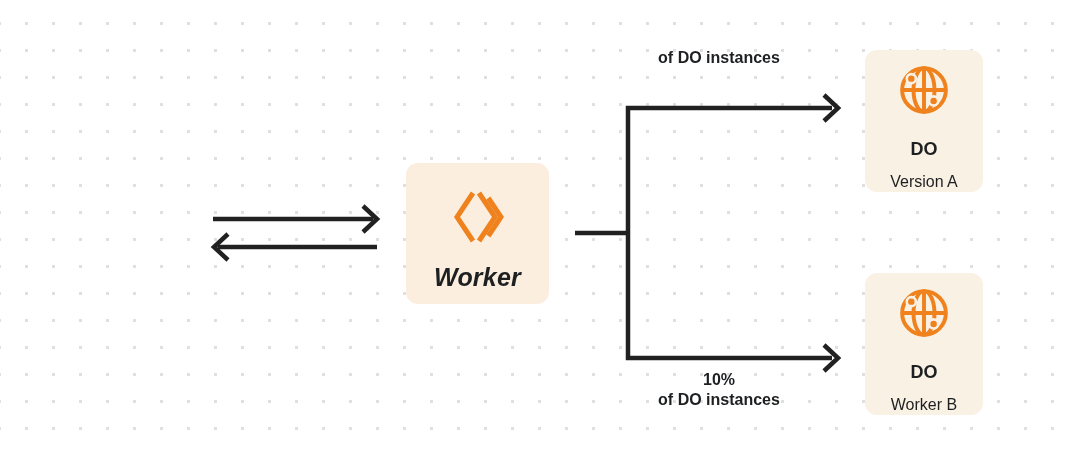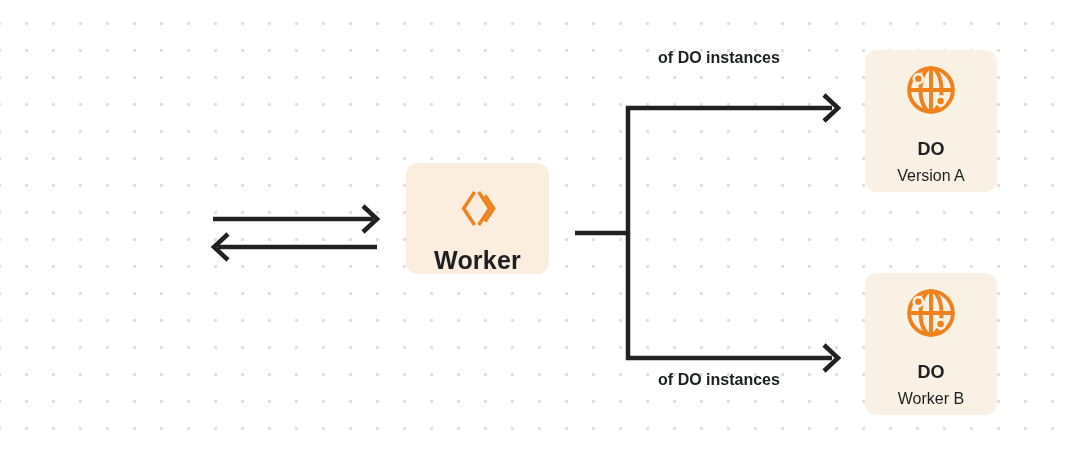--- a/index.html
+++ b/index.html
@@ -19,34 +19,34 @@
     background-image:radial-gradient(circle,var(--dot-grid,#DFDFE1) 1.4px,transparent 1.6px);
     background-size:27px 27px;background-position:13px 10px;
   }
   .node{position:absolute;display:flex;flex-direction:column;align-items:center;}
   .client-box{
     left:42px;top:163px;width:142px;height:140px;border-radius:10px;
     background:var(--client-box-bg,#F6F6F7);justify-content:center;
   }
   .client-label{font-size:25px;font-weight:700;letter-spacing:.2px;}
   .worker-box{
-    left:406px;top:163px;width:143px;height:111px;border-radius:12px;
-    background:var(--worker-box-bg,#FBEEDF);padding-top:27px;
+    left:406px;top:163px;width:143px;height:141px;border-radius:12px;
+    background:var(--worker-box-bg,#FBEEDF);padding-top:27px;font-style:italic;
   }
   .worker-logo{width:52px;height:54px;display:block;}
   .worker-label{font-size:25px;font-weight:700;margin-top:19px;line-height:28px;letter-spacing:.2px;}
   .do-box{
-    left:865px;width:132px;height:142px;border-radius:12px;
+    left:865px;width:118px;height:142px;border-radius:12px;
     background:var(--do-box-bg,#FAF1E5);padding-top:12px;
   }
   .do-box.version-a{top:50px;}
   .do-box.version-b{top:273px;}
   .globe{width:56px;height:56px;display:block;margin-bottom:21px;}
   .do-title{font-size:18px;font-weight:700;line-height:21px;}
-  .do-sub{font-size:16px;font-weight:400;line-height:20px;margin-top:6px;}
+  .do-sub{font-size:16px;font-weight:400;line-height:20px;margin-top:12px;}
   .edge-label{
     position:absolute;left:628px;width:182px;text-align:center;
     font-size:16px;font-weight:700;line-height:20px;color:var(--text-color,#1D1F21);
   }
   .edge-label.top{top:48px;}
   .edge-label.bottom{top:370px;}
   #wires{position:absolute;left:0;top:0;width:1072px;height:452px;pointer-events:none;}
   #wires path{stroke:var(--line-color,#212121);stroke-width:4.5;fill:none;stroke-linejoin:miter;stroke-linecap:butt;}
 </style>
 </head>
@@ -81,20 +81,21 @@
       </g>
     </svg>
     <div class="worker-label">Worker</div>
   </div>
 
   <div class="edge-label top">
     <div>of DO instances</div>
   </div>
 
   <div class="edge-label bottom">
+    <div>10%</div>
     <div>of DO instances</div>
   </div>
 
   <div class="node do-box version-a">
     <svg class="globe" viewBox="0 0 64 64" aria-hidden="true">
       <g fill="none" stroke="var(--accent-orange,#F0821E)" stroke-width="4.5">
         <circle cx="32" cy="32" r="25"></circle>
         <line x1="7" y1="32" x2="57" y2="32"></line>
         <line x1="32" y1="7" x2="32" y2="57"></line>
         <ellipse cx="32" cy="32" rx="12" ry="25"></ellipse>

